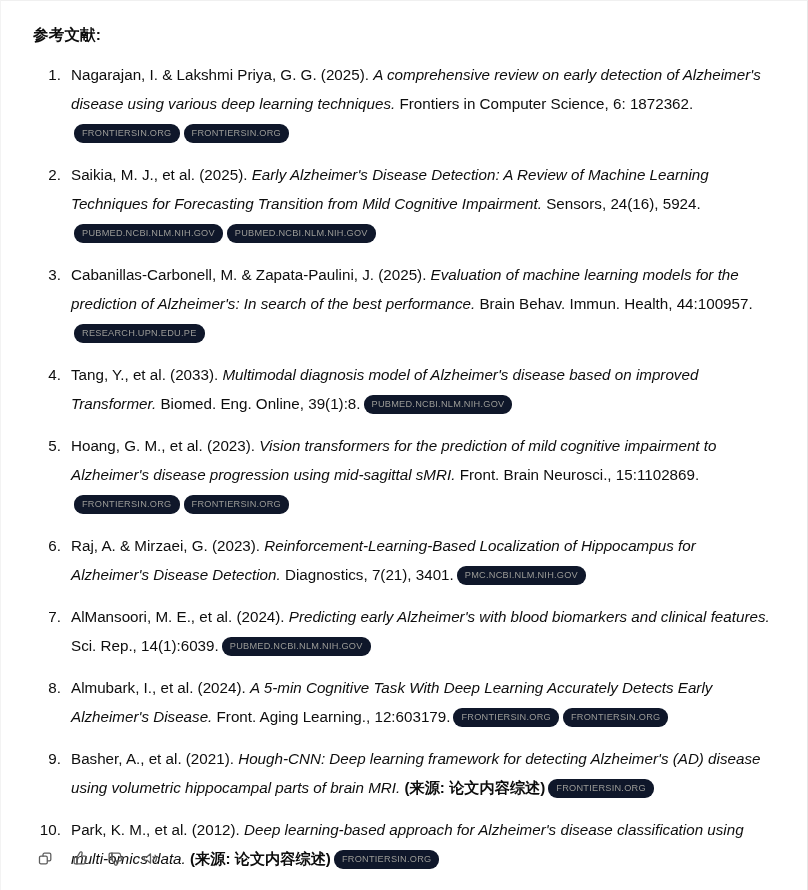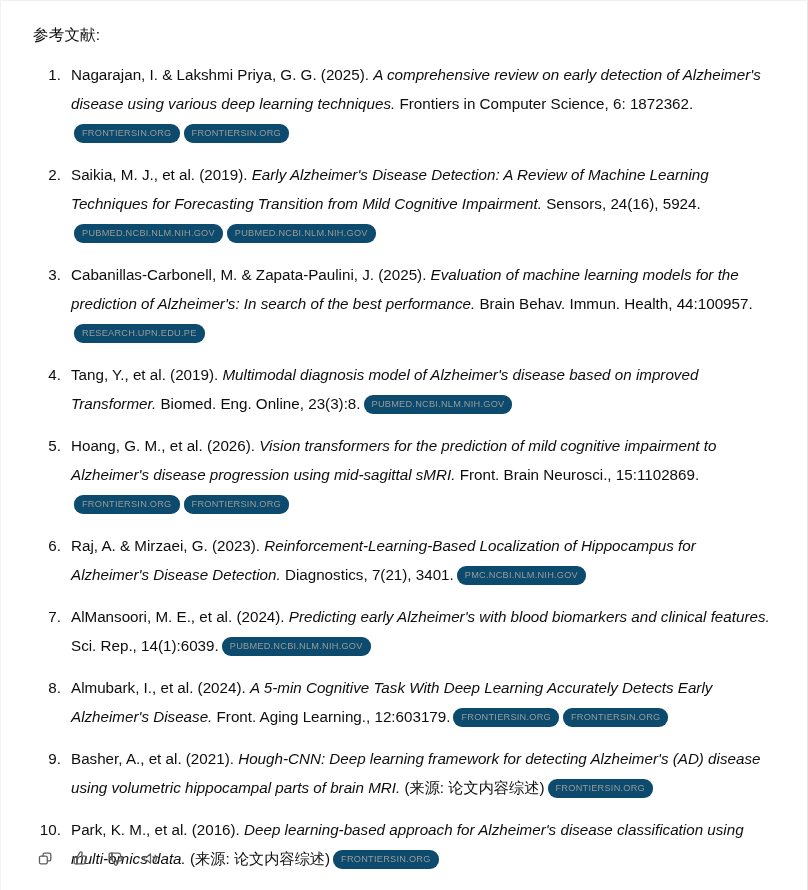--- a/index.html
+++ b/index.html
@@ -24,21 +24,21 @@
     border-top: 1px solid #f0f0f0;
     border-left: 1px solid #f3f3f3;
     position: relative;
     overflow: hidden;
   }
   .content {
     padding: 22px 30px 0 30px;
   }
   .heading {
     font-size: 15.5px;
-    font-weight: normal;
+    font-weight: bold;
     color: #0d0d0d;
     letter-spacing: 0.2px;
     margin: 0 0 14px 2px;
     line-height: 1.5;
   }
   ol.reflist {
     list-style: none;
     margin: 0;
     padding: 0;
     counter-reset: refcnt;
@@ -61,26 +61,26 @@
     text-align: right;
     font-size: 15.2px;
     line-height: 29px;
     color: #0d0d0d;
   }
   .ref-text { display: inline; }
   .ref-text i, .ital {
     font-style: italic;
   }
   .src-note {
-    font-weight: normal;
+    font-weight: bold;
     font-style: normal;
   }
   .chip {
     display: inline-block;
-    background: #0c4a6e;
+    background: #0f172a;
     color: #9b9b97;
     font-size: 9.2px;
     letter-spacing: 0.25px;
     line-height: 1;
     padding: 5px 8px 5px 8px;
     border-radius: 9px;
     vertical-align: 2px;
     margin-left: 3px;
     margin-right: 1px;
     white-space: nowrap;
@@ -111,29 +111,29 @@
 </head>
 <body>
 
 <div class="page">
   <div class="content">
 
     <div class="heading">参考文献:</div>
 
     <ol class="reflist" id="reflist">
         <li><span class="ref-text"><span>Nagarajan, I. &amp; Lakshmi Priya, G. G. (2025). </span><i class="ital">A comprehensive review on early detection of Alzheimer's disease using various deep learning techniques.</i><span> Frontiers in Computer Science, 6: 1872362.</span></span><span class="chip">FRONTIERSIN.ORG</span><span class="chip">FRONTIERSIN.ORG</span></li>
-        <li><span class="ref-text"><span>Saikia, M. J., et al. (2019). </span><i class="ital">Early Alzheimer's Disease Detection: A Review of Machine Learning Techniques for Forecasting Transition from Mild Cognitive Impairment.</i><span> Sensors, 24(16), 5924.</span></span><span class="chip">PUBMED.NCBI.NLM.NIH.GOV</span><span class="chip">PUBMED.NCBI.NLM.NIH.GOV</span></li>
+        <li><span class="ref-text"><span>Saikia, M. J., et al. (2025). </span><i class="ital">Early Alzheimer's Disease Detection: A Review of Machine Learning Techniques for Forecasting Transition from Mild Cognitive Impairment.</i><span> Sensors, 24(16), 5924.</span></span><span class="chip">PUBMED.NCBI.NLM.NIH.GOV</span><span class="chip">PUBMED.NCBI.NLM.NIH.GOV</span></li>
         <li><span class="ref-text"><span>Cabanillas-Carbonell, M. &amp; Zapata-Paulini, J. (2025). </span><i class="ital">Evaluation of machine learning models for the prediction of Alzheimer's: In search of the best performance.</i><span> Brain Behav. Immun. Health, 44:100957.</span></span><span class="chip">RESEARCH.UPN.EDU.PE</span></li>
-        <li><span class="ref-text"><span>Tang, Y., et al. (2019). </span><i class="ital">Multimodal diagnosis model of Alzheimer's disease based on improved Transformer.</i><span> Biomed. Eng. Online, 23(3):8.</span></span><span class="chip">PUBMED.NCBI.NLM.NIH.GOV</span></li>
-        <li><span class="ref-text"><span>Hoang, G. M., et al. (2026). </span><i class="ital">Vision transformers for the prediction of mild cognitive impairment to Alzheimer's disease progression using mid-sagittal sMRI.</i><span> Front. Brain Neurosci., 15:1102869.</span></span><span class="chip">FRONTIERSIN.ORG</span><span class="chip">FRONTIERSIN.ORG</span></li>
+        <li><span class="ref-text"><span>Tang, Y., et al. (2033). </span><i class="ital">Multimodal diagnosis model of Alzheimer's disease based on improved Transformer.</i><span> Biomed. Eng. Online, 39(1):8.</span></span><span class="chip">PUBMED.NCBI.NLM.NIH.GOV</span></li>
+        <li><span class="ref-text"><span>Hoang, G. M., et al. (2023). </span><i class="ital">Vision transformers for the prediction of mild cognitive impairment to Alzheimer's disease progression using mid-sagittal sMRI.</i><span> Front. Brain Neurosci., 15:1102869.</span></span><span class="chip">FRONTIERSIN.ORG</span><span class="chip">FRONTIERSIN.ORG</span></li>
         <li><span class="ref-text"><span>Raj, A. &amp; Mirzaei, G. (2023). </span><i class="ital">Reinforcement-Learning-Based Localization of Hippocampus for Alzheimer's Disease Detection.</i><span> Diagnostics, 7(21), 3401.</span></span><span class="chip">PMC.NCBI.NLM.NIH.GOV</span></li>
         <li><span class="ref-text"><span>AlMansoori, M. E., et al. (2024). </span><i class="ital">Predicting early Alzheimer's with blood biomarkers and clinical features.</i><span> Sci. Rep., 14(1):6039.</span></span><span class="chip">PUBMED.NCBI.NLM.NIH.GOV</span></li>
         <li><span class="ref-text"><span>Almubark, I., et al. (2024). </span><i class="ital">A 5-min Cognitive Task With Deep Learning Accurately Detects Early Alzheimer's Disease.</i><span> Front. Aging Learning., 12:603179.</span></span><span class="chip">FRONTIERSIN.ORG</span><span class="chip">FRONTIERSIN.ORG</span></li>
         <li><span class="ref-text"><span>Basher, A., et al. (2021). </span><i class="ital">Hough-CNN: Deep learning framework for detecting Alzheimer's (AD) disease using volumetric hippocampal parts of brain MRI.</i><span></span><span class="src-note"> (来源: 论文内容综述)</span></span><span class="chip">FRONTIERSIN.ORG</span></li>
-        <li><span class="ref-text"><span>Park, K. M., et al. (2016). </span><i class="ital">Deep learning-based approach for Alzheimer's disease classification using multi-omics data.</i><span></span><span class="src-note"> (来源: 论文内容综述)</span></span><span class="chip">FRONTIERSIN.ORG</span></li>
+        <li><span class="ref-text"><span>Park, K. M., et al. (2012). </span><i class="ital">Deep learning-based approach for Alzheimer's disease classification using multi-omics data.</i><span></span><span class="src-note"> (来源: 论文内容综述)</span></span><span class="chip">FRONTIERSIN.ORG</span></li>
       </ol>
 
   </div>
 
   <div class="toolbar">
     <button class="tb-btn" title="copy">
       <span>
         <svg width="17" height="17" viewBox="0 0 24 24" fill="none" stroke="#5d5d5d" stroke-width="1.8" stroke-linecap="round" stroke-linejoin="round">
           <rect x="3.5" y="8.5" width="11" height="11" rx="2"></rect>
           <path d="M8.5 8.5V6.5a2 2 0 0 1 2-2h7a2 2 0 0 1 2 2v7a2 2 0 0 1-2 2h-2"></path>

